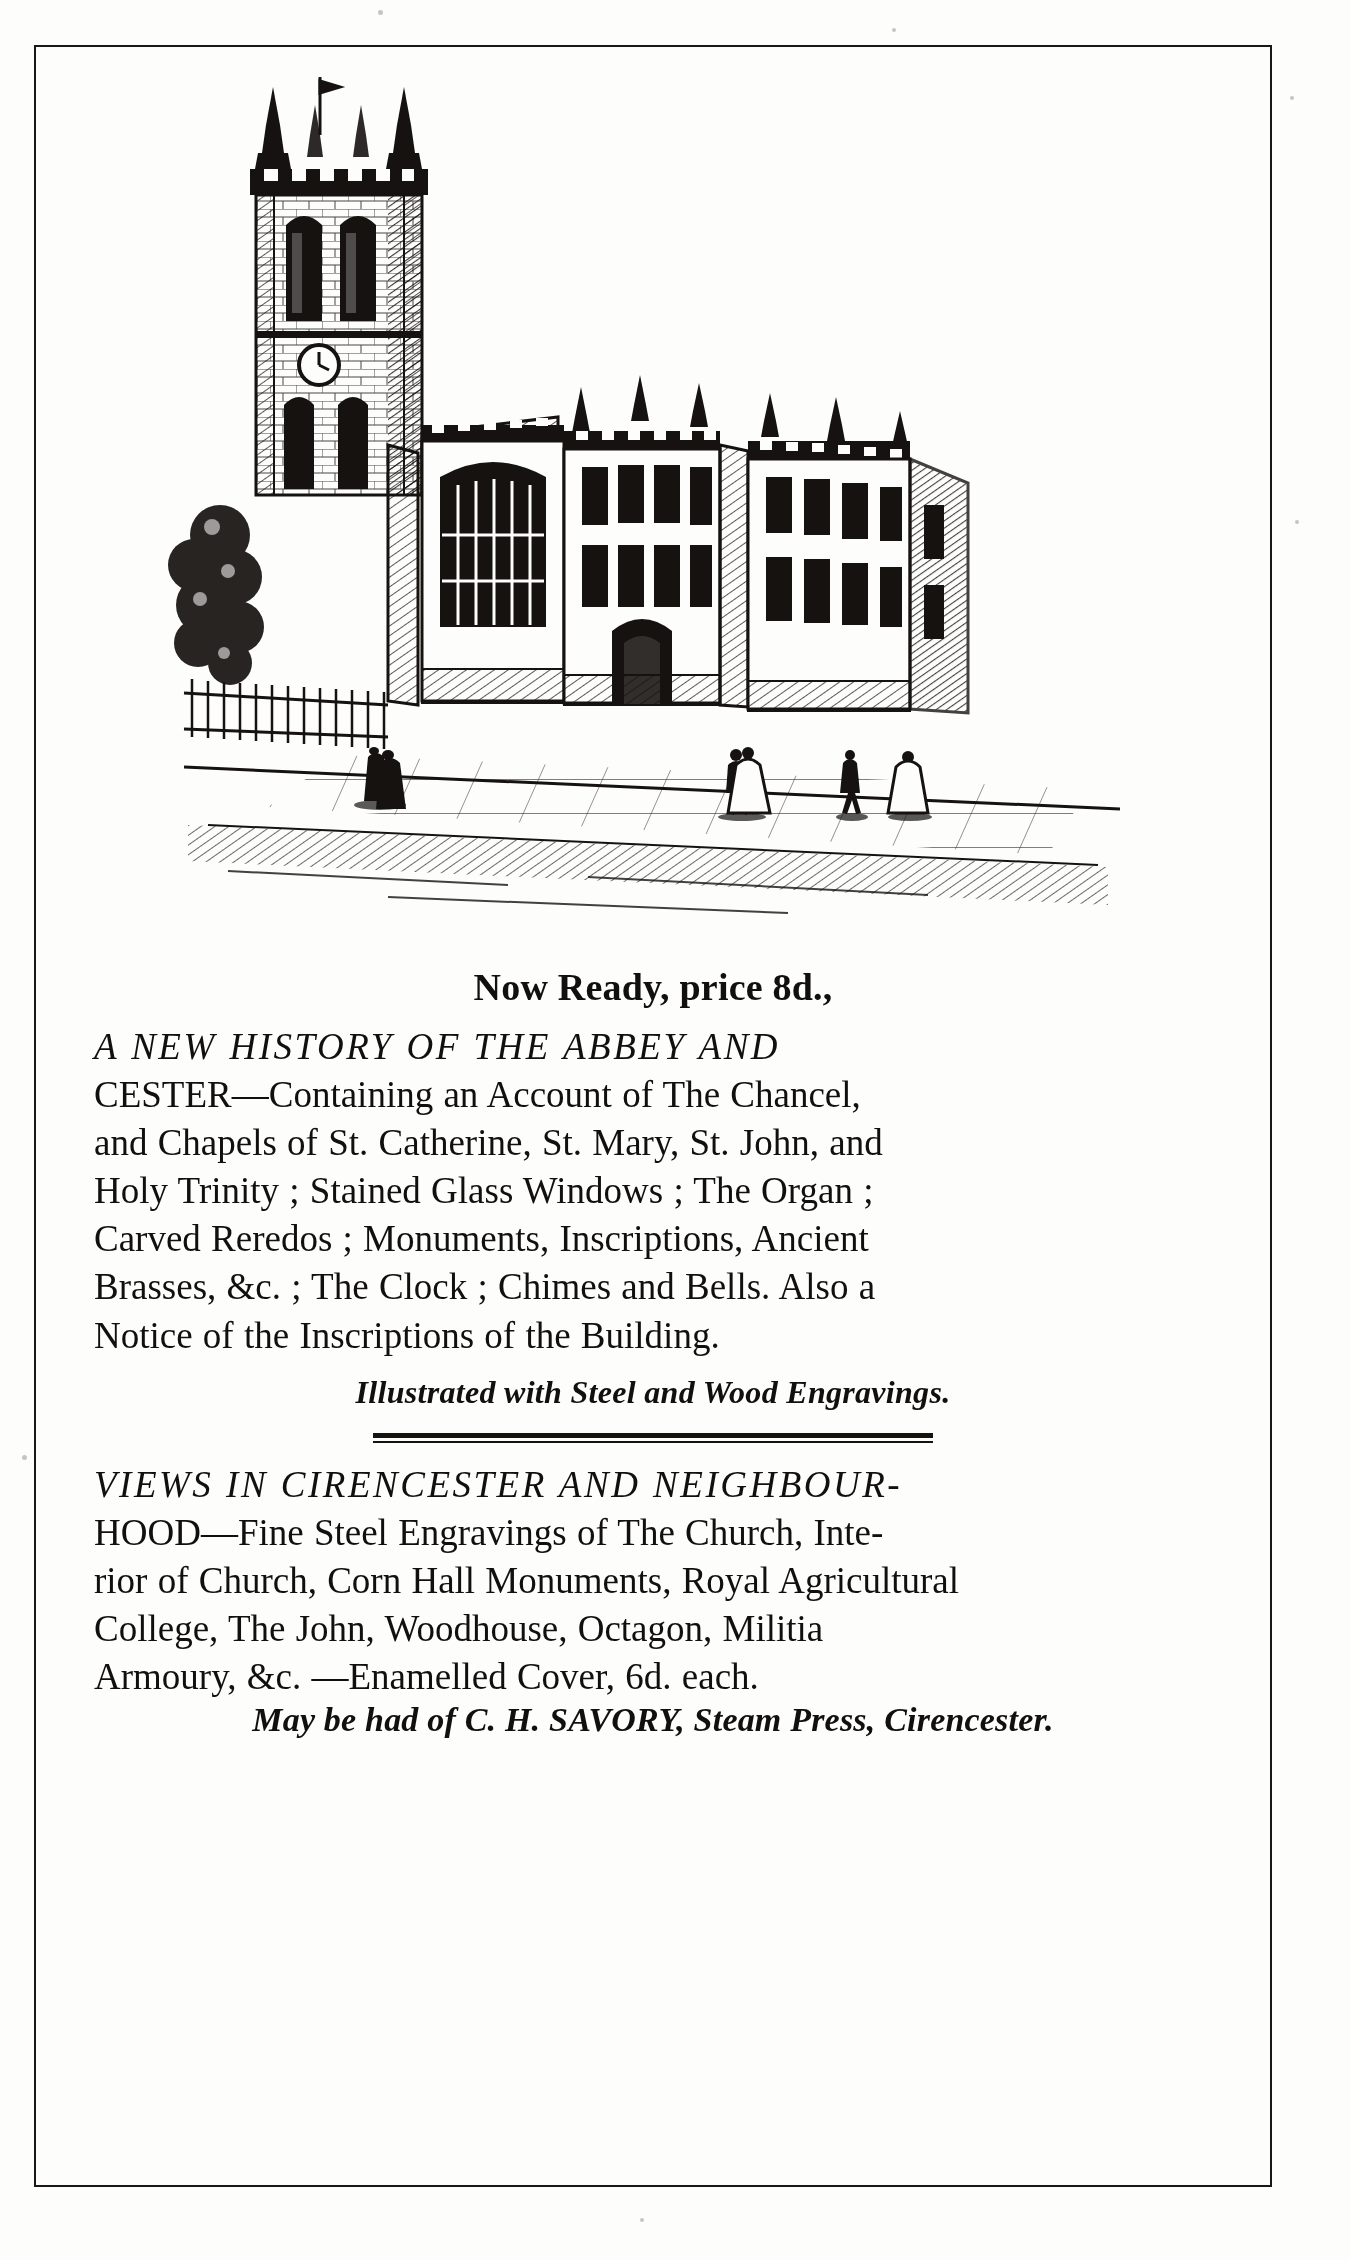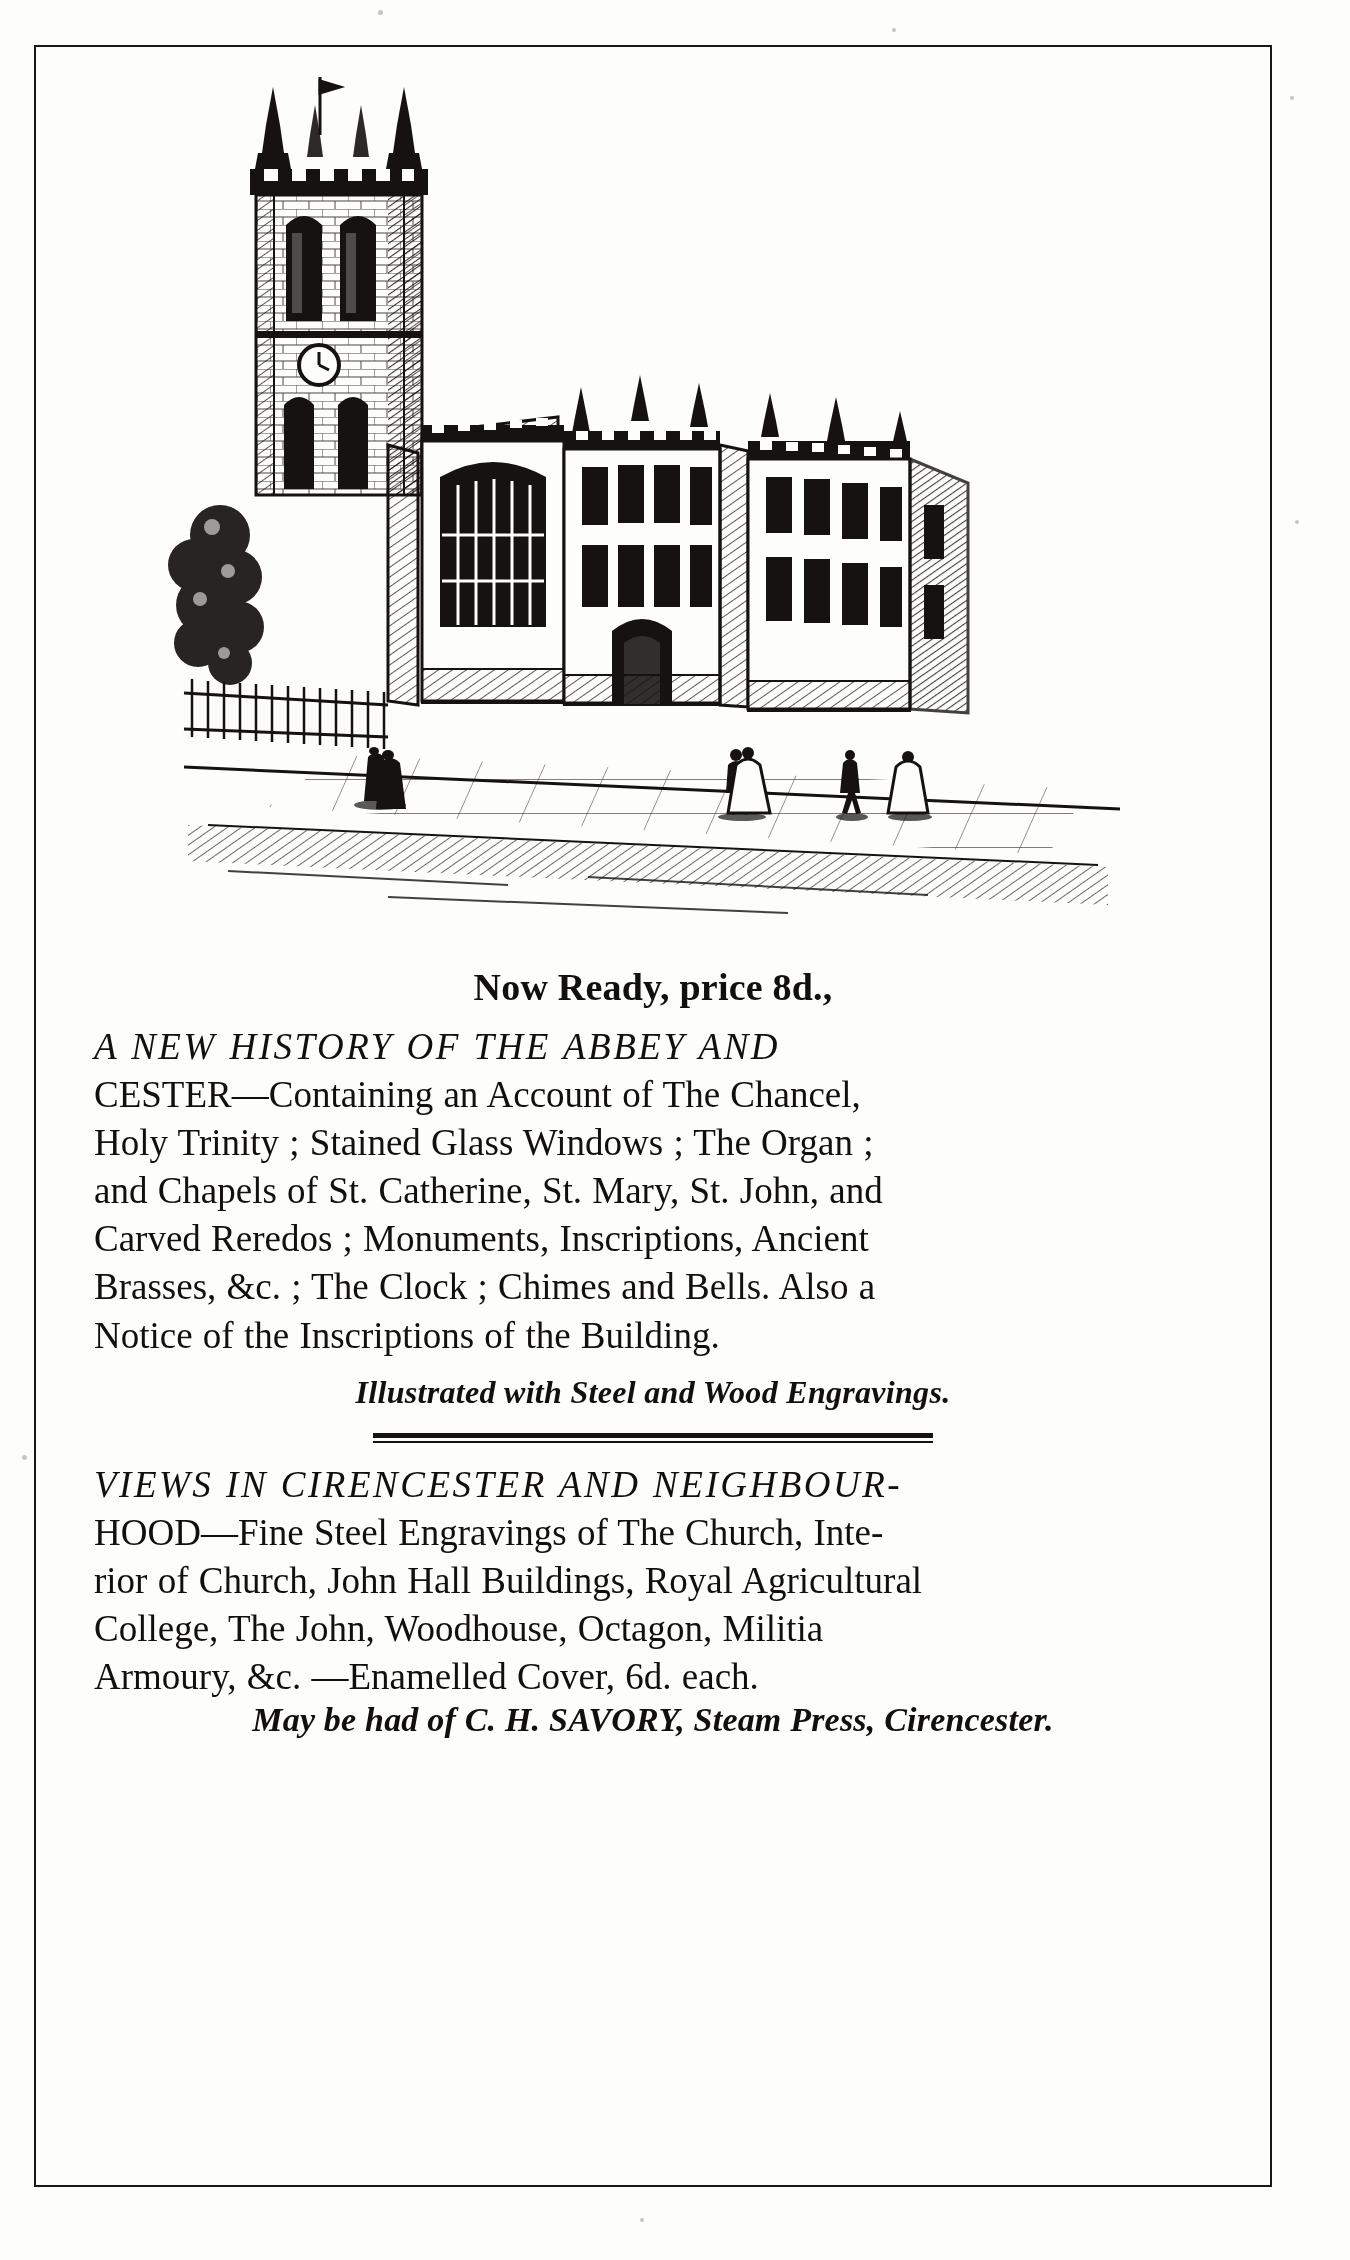--- a/index.html
+++ b/index.html
@@ -415,35 +415,35 @@
           <ellipse cx="822" cy="752" rx="22" ry="4"></ellipse>
         </g>
       </svg>
     </div>
 
     <div class="headline">Now Ready, price 8d.,</div>
 
     <div class="body-block">
       <div class="caps-wide">A NEW HISTORY OF THE ABBEY AND</div>
       <div>CESTER—Containing an Account of The Chancel,</div>
+      <div>and Chapels of St. Catherine, St. Mary, St. John, and</div>
       <div>Holy Trinity ; Stained Glass Windows ; The Organ ;</div>
-      <div>and Chapels of St. Catherine, St. Mary, St. John, and</div>
       <div>Carved Reredos ; Monuments, Inscriptions, Ancient</div>
       <div>Brasses, &amp;c. ; The Clock ; Chimes and Bells.  Also a</div>
       <div>Notice of the Inscriptions of the Building.</div>
     </div>
 
     <div class="italic-line">Illustrated with Steel and Wood Engravings.</div>
 
     <div class="rule"></div>
 
     <div class="body-block">
       <div class="caps-wide">VIEWS IN CIRENCESTER AND NEIGHBOUR-</div>
       <div>HOOD—Fine Steel Engravings of The Church, Inte-</div>
-      <div>rior of Church, John Hall Buildings, Royal Agricultural</div>
+      <div>rior of Church, Corn Hall Monuments, Royal Agricultural</div>
       <div>College, The John, Woodhouse, Octagon, Militia</div>
       <div>Armoury, &amp;c. —Enamelled Cover, 6d. each.</div>
     </div>
 
     <div class="footer-line">May be had of C. H. SAVORY, Steam Press, Cirencester.</div>
 
   </div>
 </div>
 
 </body></html>

